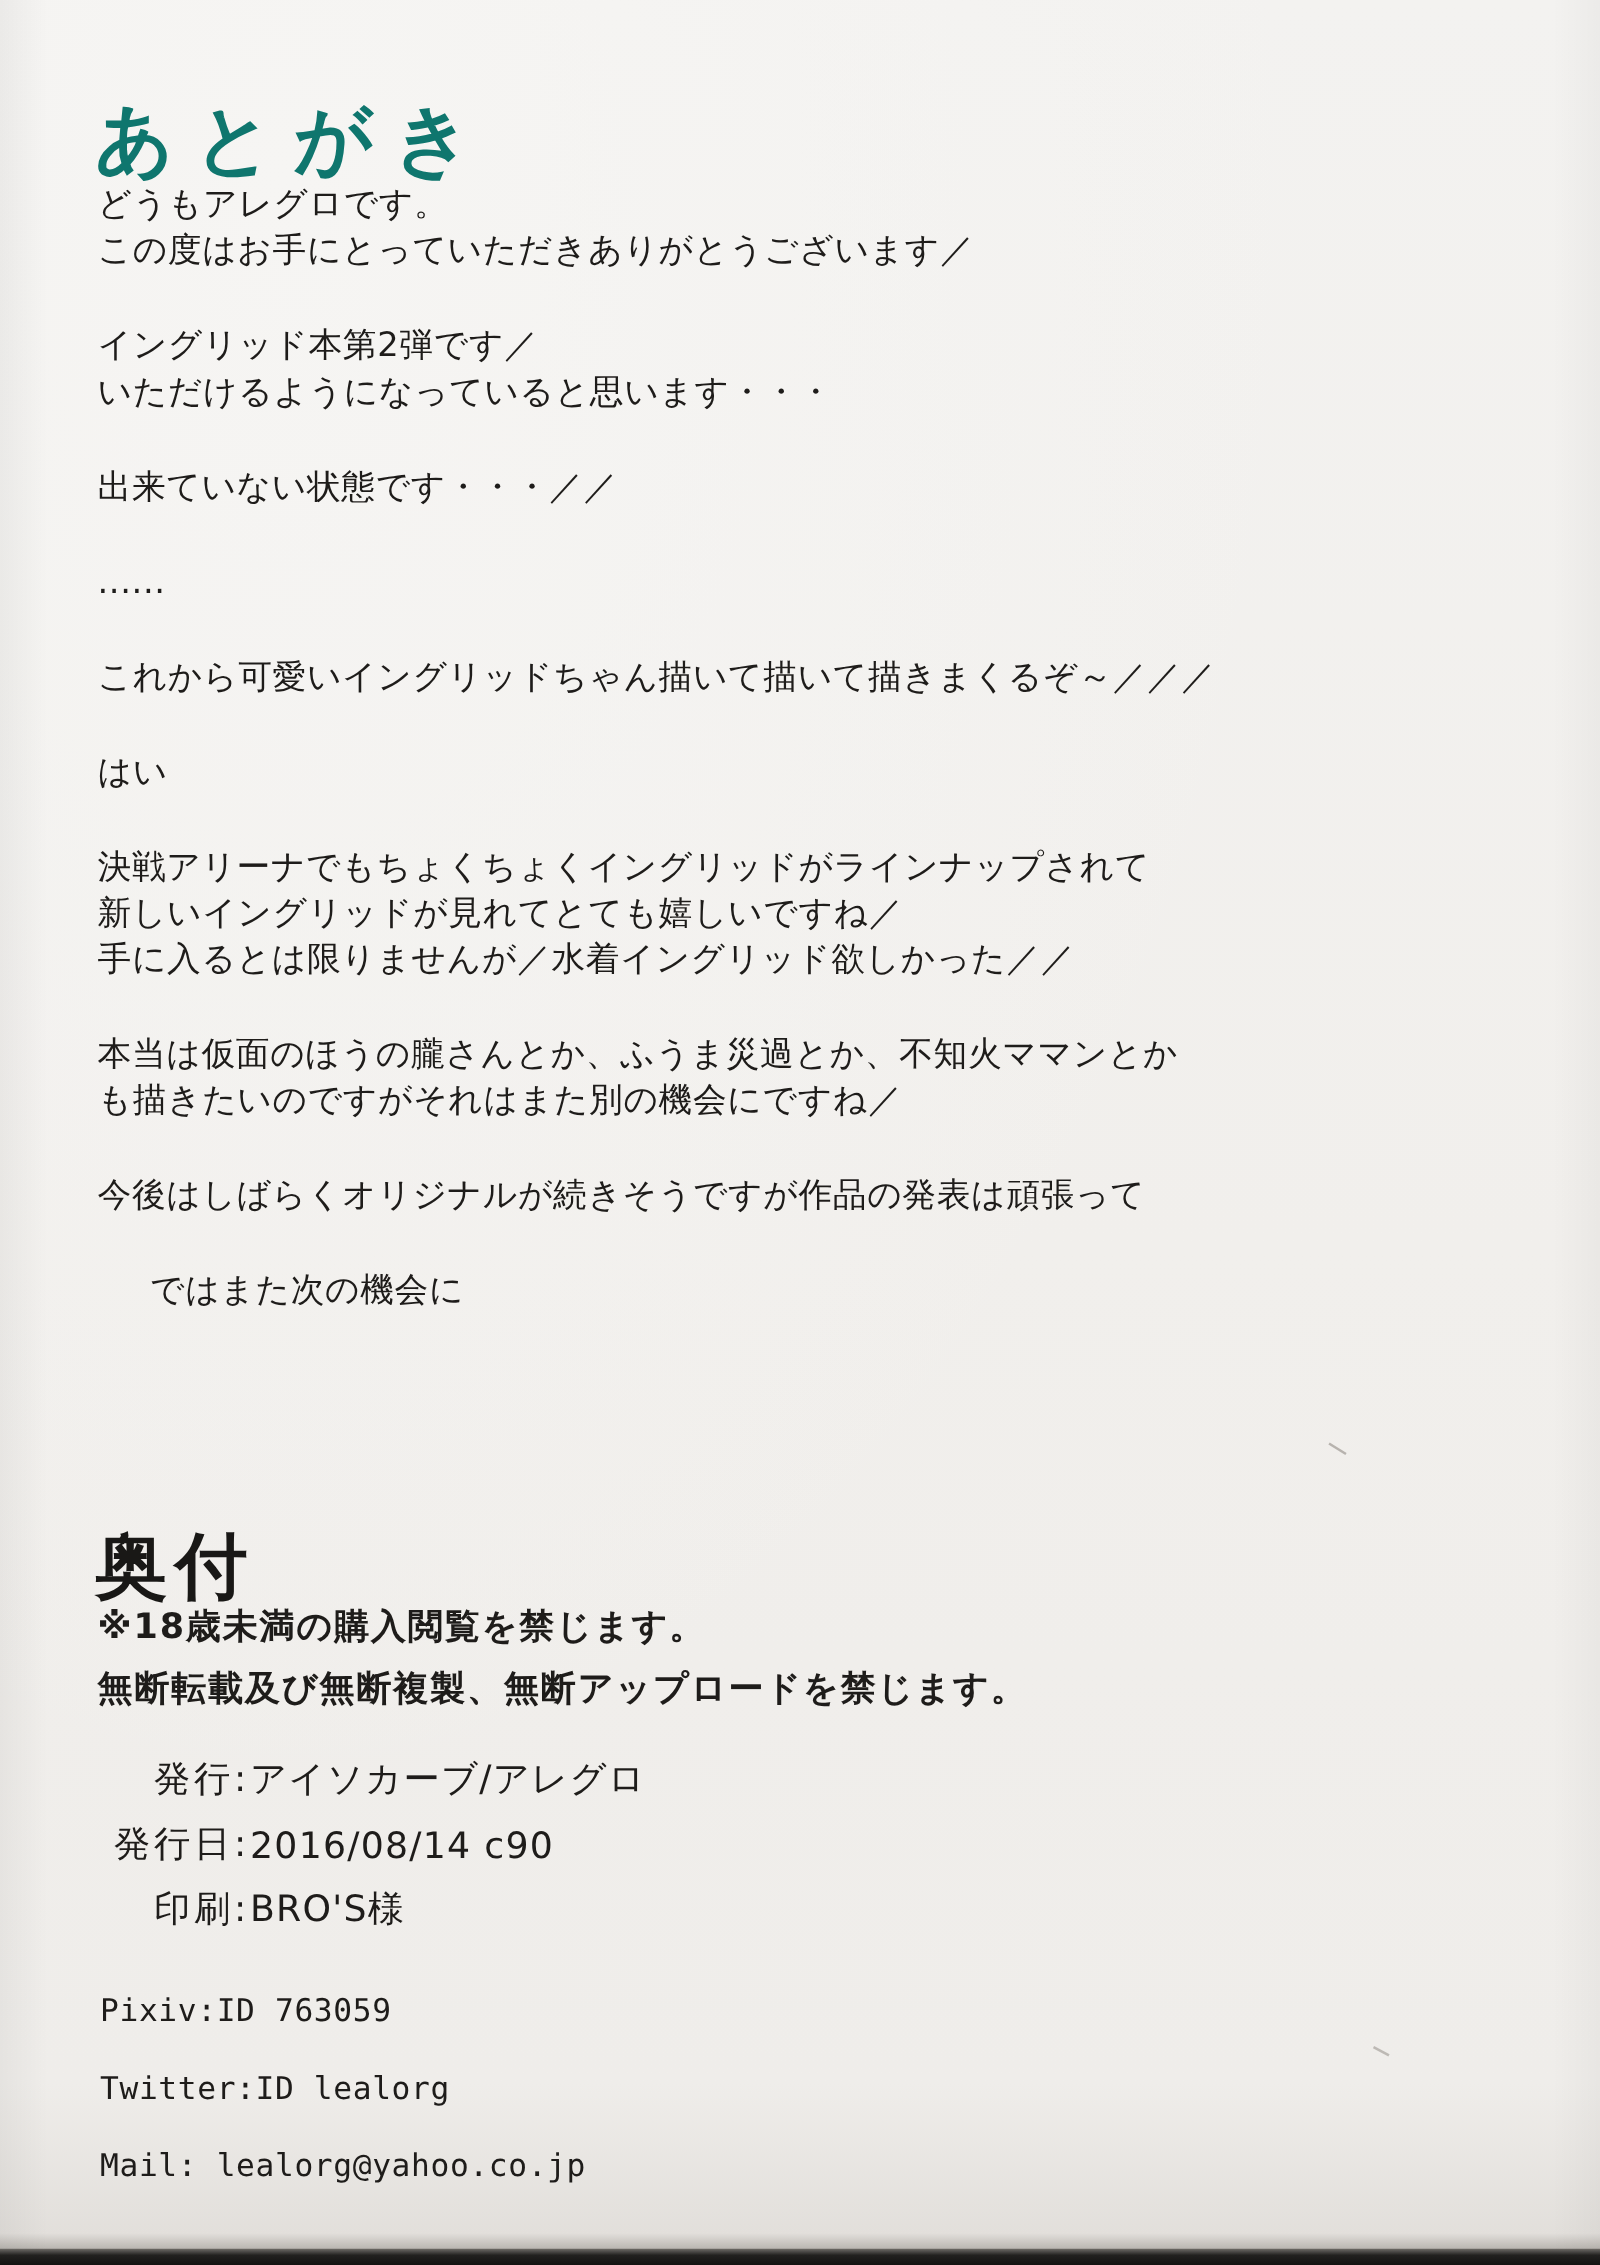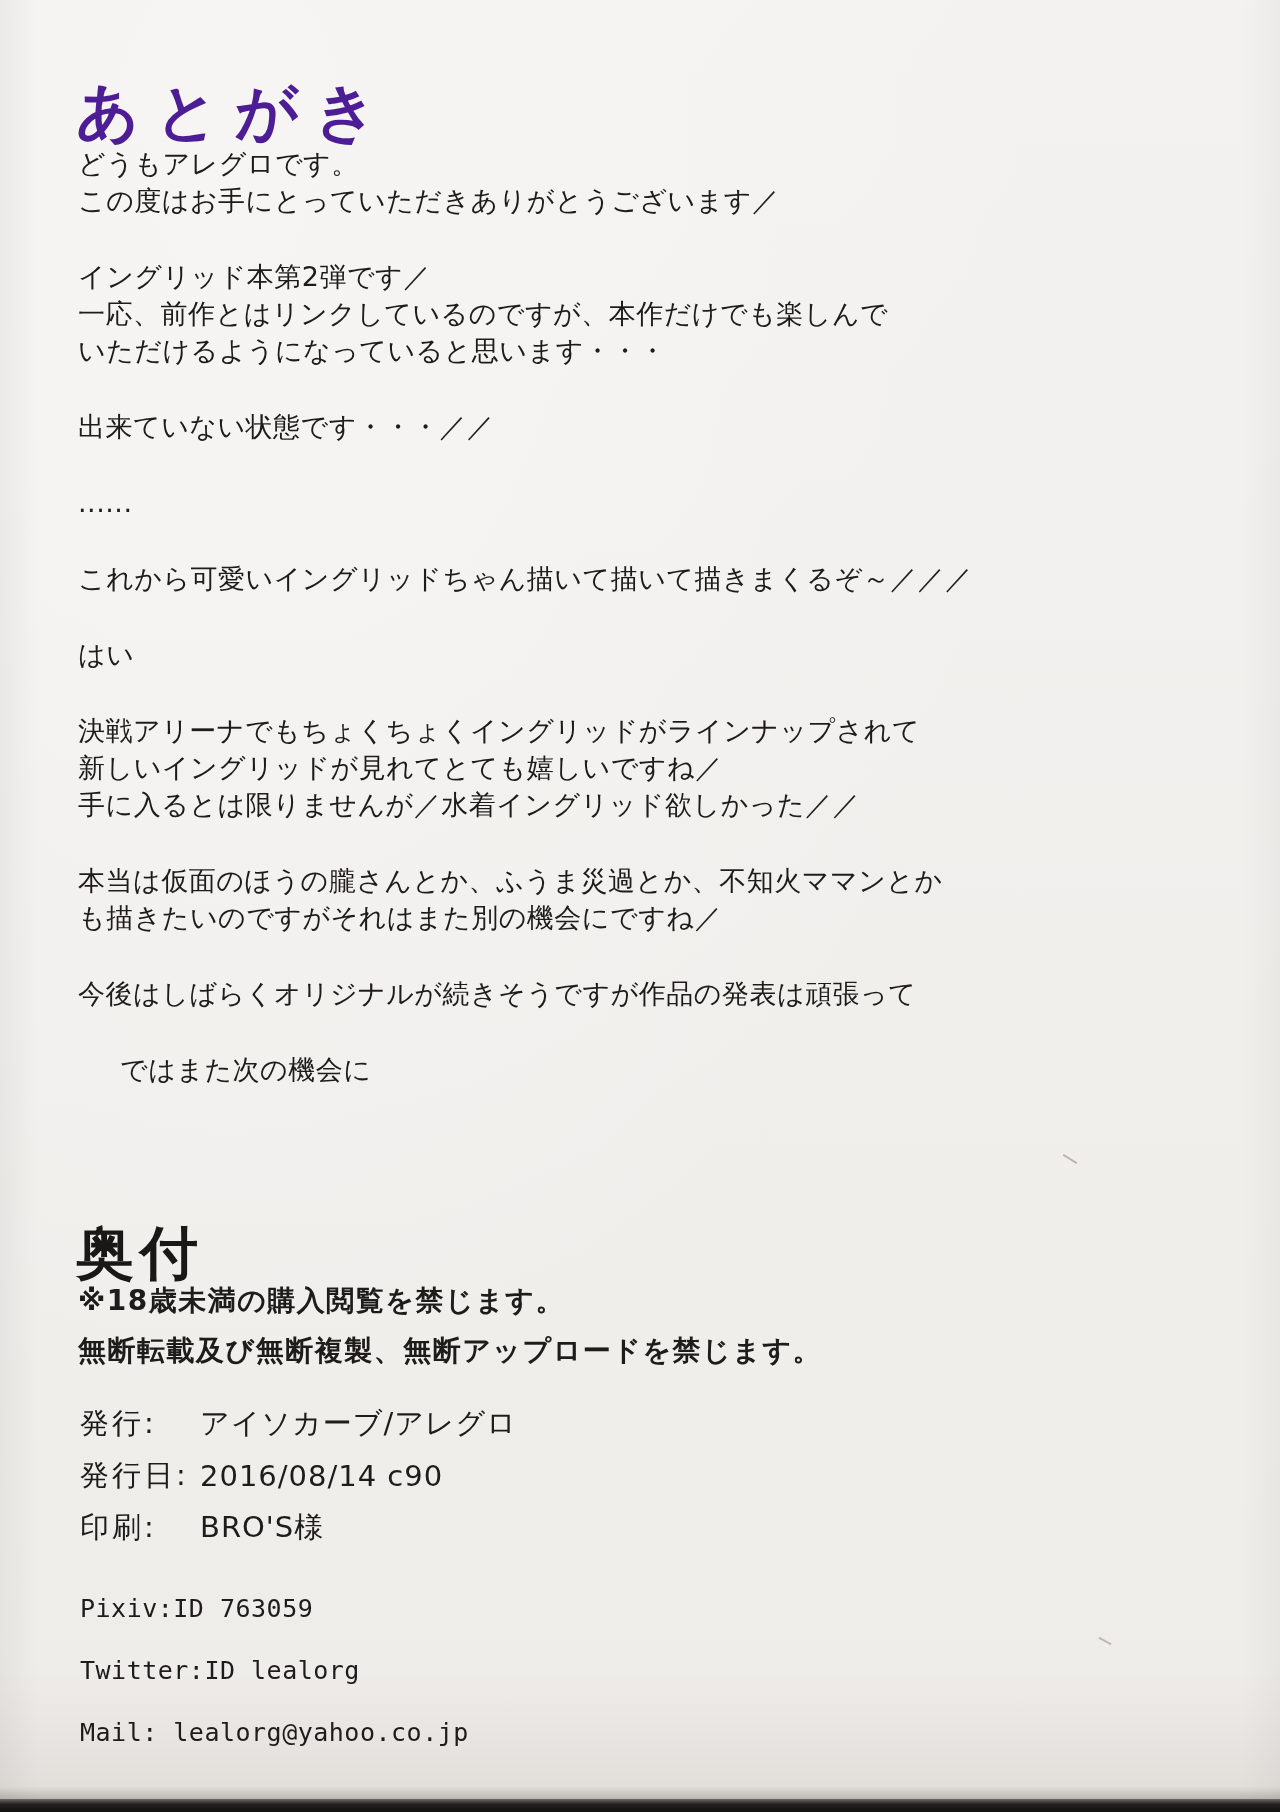--- a/index.html
+++ b/index.html
@@ -35,21 +35,21 @@
     inset: 0;
   }
   .afterword-title {
     position: absolute;
     left: 76px;
     top: 34px;
     font-size: 62px;
     font-weight: 700;
     letter-spacing: 16px;
     line-height: 1.15;
-    color: #4c1d95;
+    color: #0f766e;
   }
   .body-text {
     position: absolute;
     left: 78px;
     top: 145px;
     width: 1130px;
     font-size: 27px;
     font-weight: 500;
     letter-spacing: 0.5px;
     line-height: 37px;
@@ -77,20 +77,21 @@
     line-height: 50px;
     white-space: nowrap;
   }
   .publication {
     position: absolute;
     left: 80px;
     top: 1398px;
     font-size: 29px;
     font-weight: 500;
     letter-spacing: 1px;
+    text-align: right;
   }
   .pub-row {
     display: flex;
     height: 52px;
     align-items: center;
     white-space: nowrap;
   }
   .pub-label {
     min-width: 120px;
     letter-spacing: 3px;
@@ -132,21 +133,20 @@
 
   <h1 class="afterword-title">あとがき</h1>
 
   <div class="body-text">
     <div class="para">
       <div class="bline">どうもアレグロです。</div>
       <div class="bline">この度はお手にとっていただきありがとうございます／</div>
     </div>
     <div class="para">
       <div class="bline">イングリッド本第2弾です／</div>
-      <div class="bline">一応、前作とはリンクしているのですが、本作だけでも楽しんで</div>
       <div class="bline">いただけるようになっていると思います・・・</div>
     </div>
     <div class="para">
       <div class="bline">出来ていない状態です・・・／／</div>
     </div>
     <div class="para">
       <div class="bline">......</div>
     </div>
     <div class="para">
       <div class="bline">これから可愛いイングリッドちゃん描いて描いて描きまくるぞ～／／／</div>

